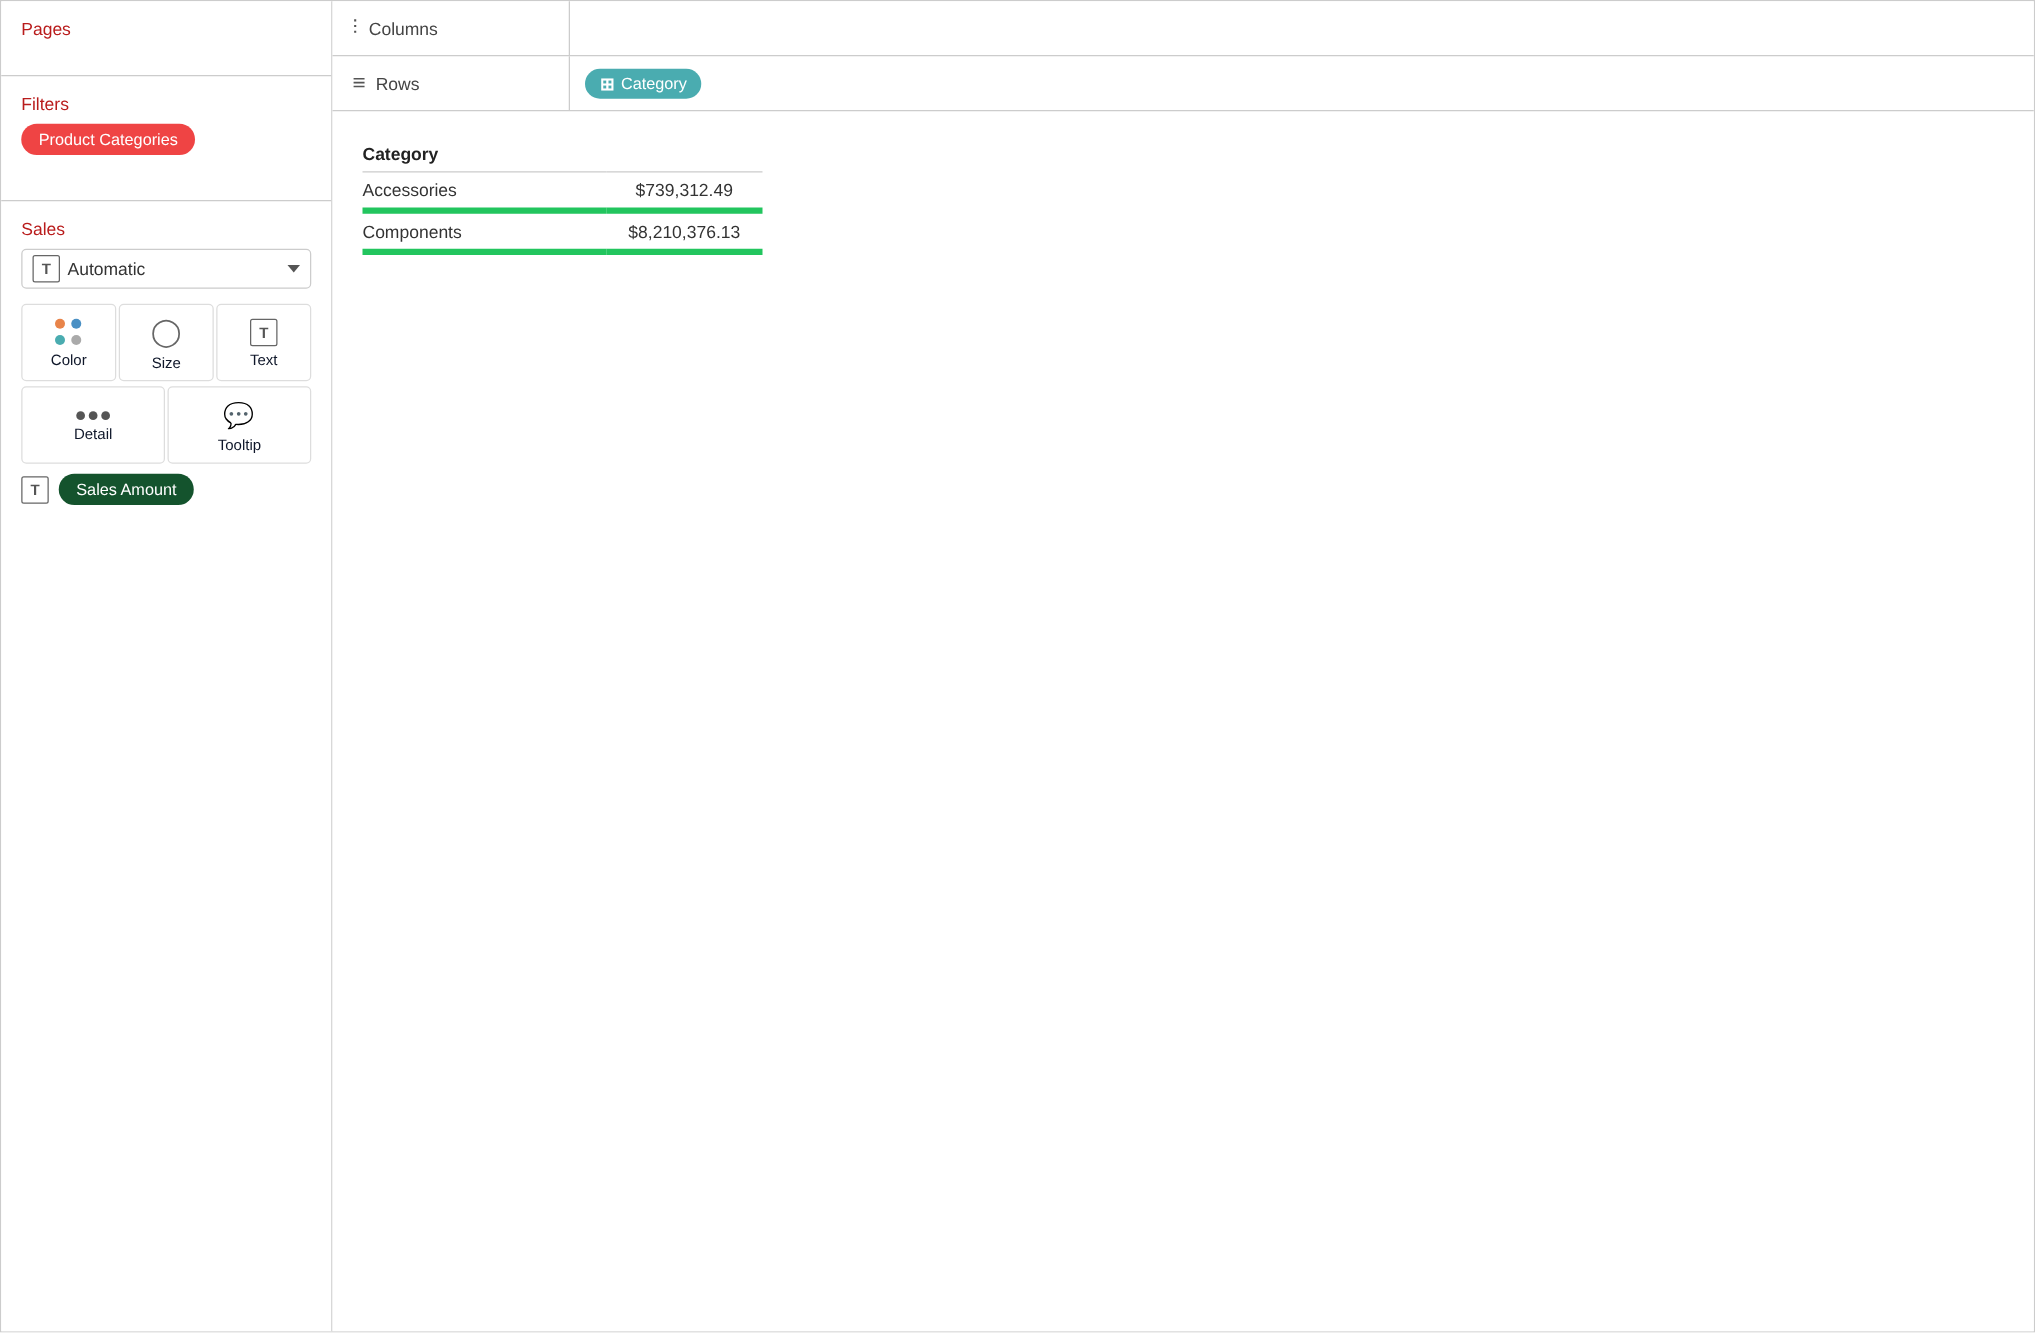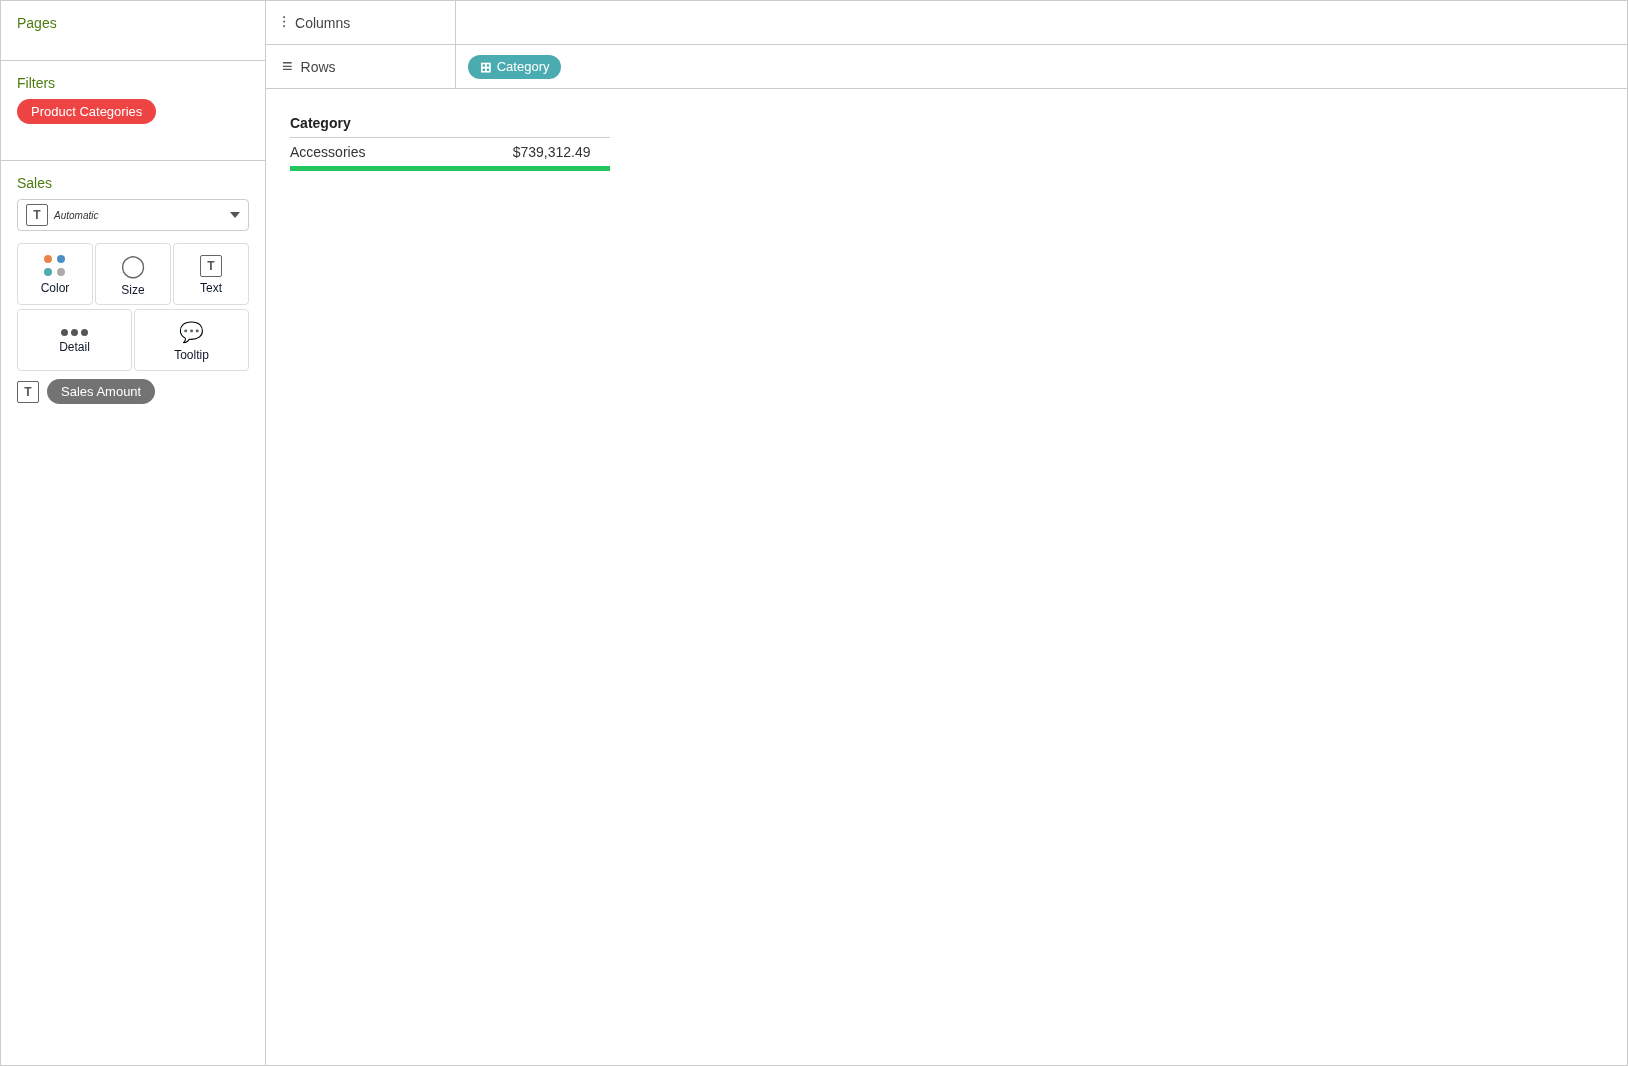--- a/index.html
+++ b/index.html
@@ -36,21 +36,21 @@
     }
 
     .pages-section {
       padding: 14px 16px 14px 16px;
       border-bottom: 1px solid #ccc;
       min-height: 60px;
     }
 
     .section-title {
       font-size: 14px;
-      color: #4d7c0f;
+      color: #b91c1c;
       font-weight: 400;
       margin-bottom: 8px;
     }
 
     .filters-section {
       padding: 14px 16px 14px 16px;
       border-bottom: 1px solid #ccc;
       min-height: 100px;
     }
 
@@ -76,21 +76,21 @@
       padding: 4px 12px;
       font-size: 13px;
       font-weight: 500;
       cursor: pointer;
       gap: 5px;
     }
 
     .pill-green {
       display: inline-flex;
       align-items: flex-end;
-      background: #737373;
+      background: #14532d;
       color: #fff;
       border-radius: 20px;
       padding: 5px 14px;
       font-size: 13px;
       font-weight: 500;
       cursor: pointer;
     }
 
     .marks-section {
       padding: 14px 16px 14px 16px;
@@ -105,23 +105,22 @@
       padding: 4px 8px;
       gap: 6px;
       cursor: pointer;
       background: #fff;
       margin-bottom: 12px;
       width: 100%;
     }
 
     .marks-dropdown-label {
       flex: 1;
-      font-size: 10px;
+      font-size: 14px;
       color: #333;
-      font-style: italic;
     }
 
     .marks-grid {
       display: grid;
       grid-template-columns: 1fr 1fr 1fr;
       gap: 2px;
       margin-bottom: 4px;
     }
 
     .marks-grid-bottom {
@@ -397,18 +396,22 @@
           <tr>
             <th>Category</th>
             <th></th>
           </tr>
         </thead>
         <tbody id="table-body">
         <tr>
               <td>Accessories</td>
               <td class="value">$739,312.49</td>
             </tr>
+            <tr>
+              <td>Components</td>
+              <td class="value">$8,210,376.13</td>
+            </tr>
           </tbody>
       </table>
     </div>
 
   </div>
 </div>
 
 </body></html>

